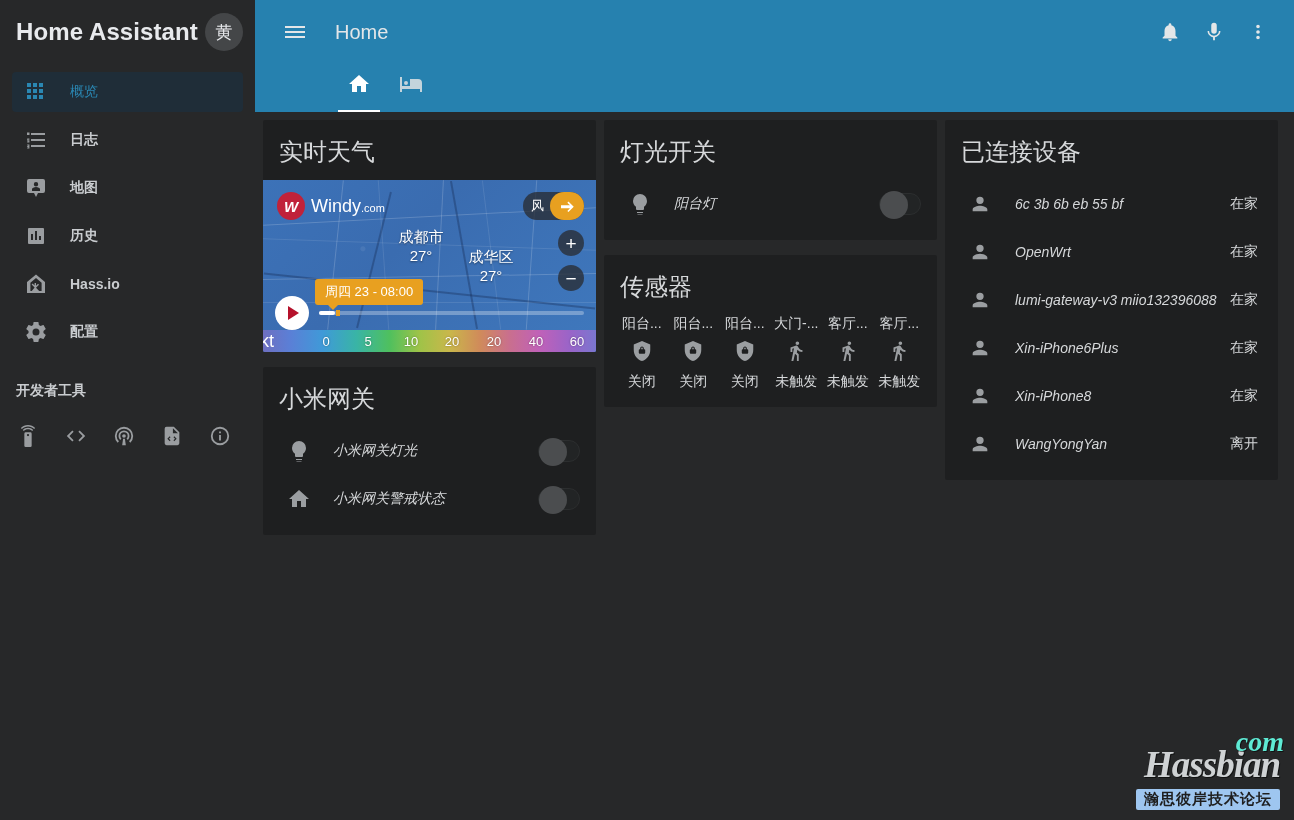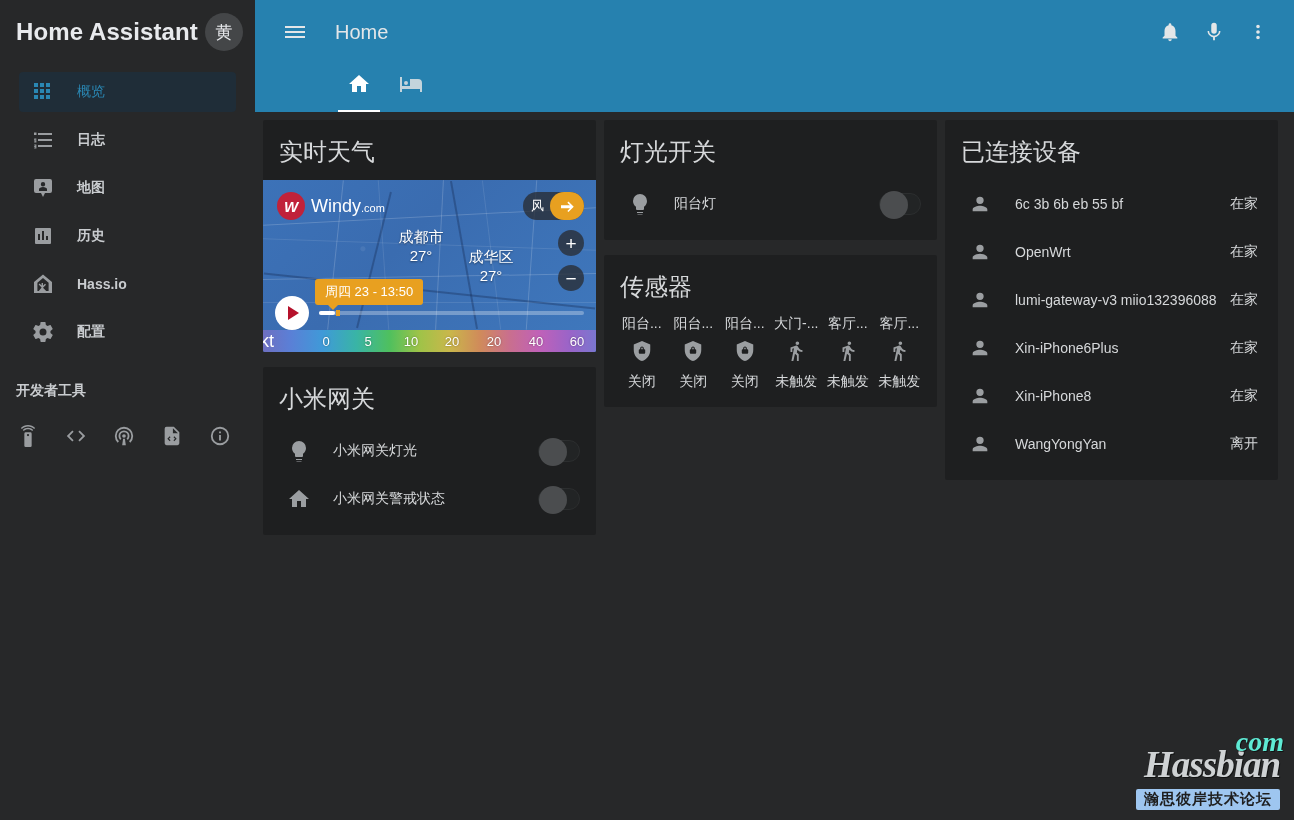--- a/index.html
+++ b/index.html
@@ -25,21 +25,21 @@
   }
   .sb-title {
     font-size: 24px; font-weight: bold; color: #e8eaed; letter-spacing: .1px;
   }
   .avatar {
     width: 38px; height: 38px; border-radius: 50%;
     background: #444648; color: #e8eaed;
     display: flex; align-items: center; justify-content: center;
     font-size: 17px; flex: 0 0 38px;
   }
-  .sb-list { margin-top: 8px; padding: 0 19px; }
+  .sb-list { margin-top: 8px; padding: 0 12px; }
   .sb-item {
     height: 40px; display: flex; align-items: center;
     border-radius: 4px; margin-bottom: 8px;
     padding-left: 12px; cursor: pointer;
   }
   .sb-item .ic { width: 36px; flex: 0 0 36px; display:flex; align-items:center; }
   .sb-item .lb { font-size: 14px; color: #c9cccf; font-weight: bold; padding-left: 10px;}
   .sb-item.active { background: #1f2d38; }
   .sb-item.active .lb { color: #2a87b3; font-weight: normal; }
   .sb-item svg { fill: #9a9da0; }
@@ -175,21 +175,21 @@
     text-shadow:0 0 2px rgba(0,0,0,.4);
   }
   .scalebar .unit { position:absolute; left:4px; transform:translateX(-50%); color:#fff; font-size:18px; }
 
   
   .row {
     display:flex; align-items:center; height:48px; padding: 0 16px 0 24px;
   }
   .row .ricon { width: 40px; flex:0 0 40px; display:flex; align-items:center; }
   .row .ricon svg { fill:#9b9ea1; }
-  .row .rname { font-size:14px; color:#d6d8da; flex:1 1 auto; padding-left:6px; }
+  .row .rname { font-size:14px; color:#d6d8da; flex:1 1 auto; padding-left:6px;font-style:italic; }
   .row .rval { font-size:14px; color:#d6d8da; padding-right:4px; }
   .toggle {
     width:42px; height:22px; border-radius:11px; background:#222425; position:relative;
     flex:0 0 42px; cursor:pointer; border: 1px solid #2c2e2f;
   }
   .toggle .knb {
     position:absolute; left:0px; top:-3px; width:28px; height:28px; border-radius:50%;
     background:#4b4d4f;
   }
   .card-pad-b { padding-bottom: 12px; }
@@ -415,21 +415,21 @@
                 <div class="nm">成华区</div>
                 <div class="tp">27°</div>
               </div>
               <div class="citylabel" style="left:80px;top:108px;width:100px;">
                 <div class="tp">27°</div>
               </div>
 
               <div class="playbtn">
                   <i></i>
                 </div>
-              <div class="timetip">周四 23 - 13:50</div>
+              <div class="timetip">周四 23 - 08:00</div>
               <div class="timeline">
                 <span class="done"></span>
                 <span class="knob"></span>
               </div>
 
               <div class="scalebar">
                 <span class="unit">kt</span>
                 <span class="tick" style="left:63px">0</span>
                 <span class="tick" style="left:105px">5</span>
                 <span class="tick" style="left:148px">10</span>

